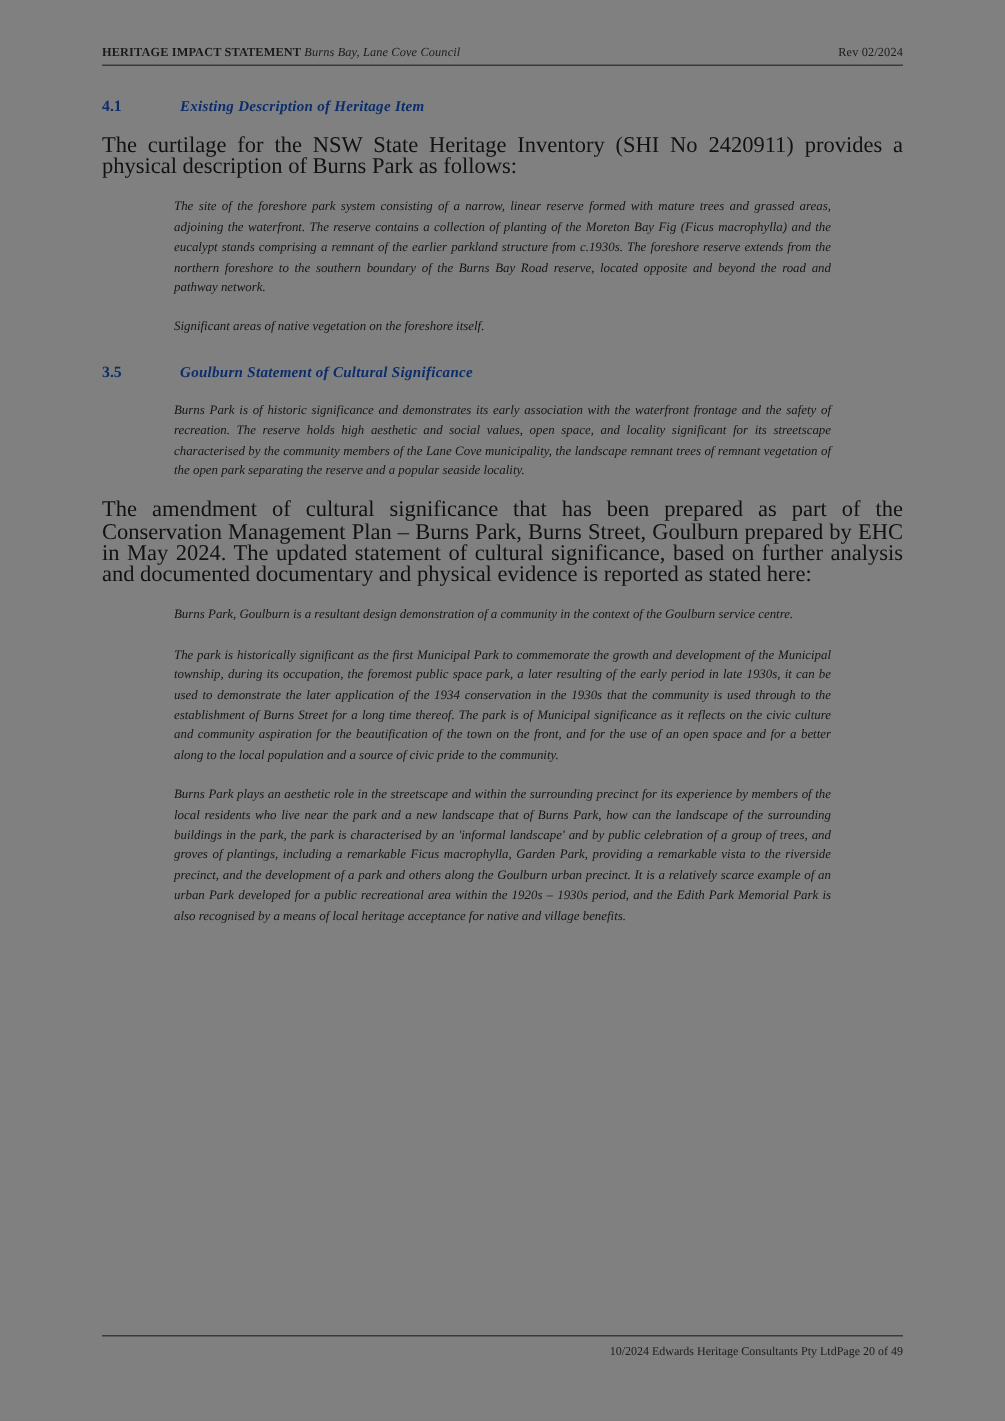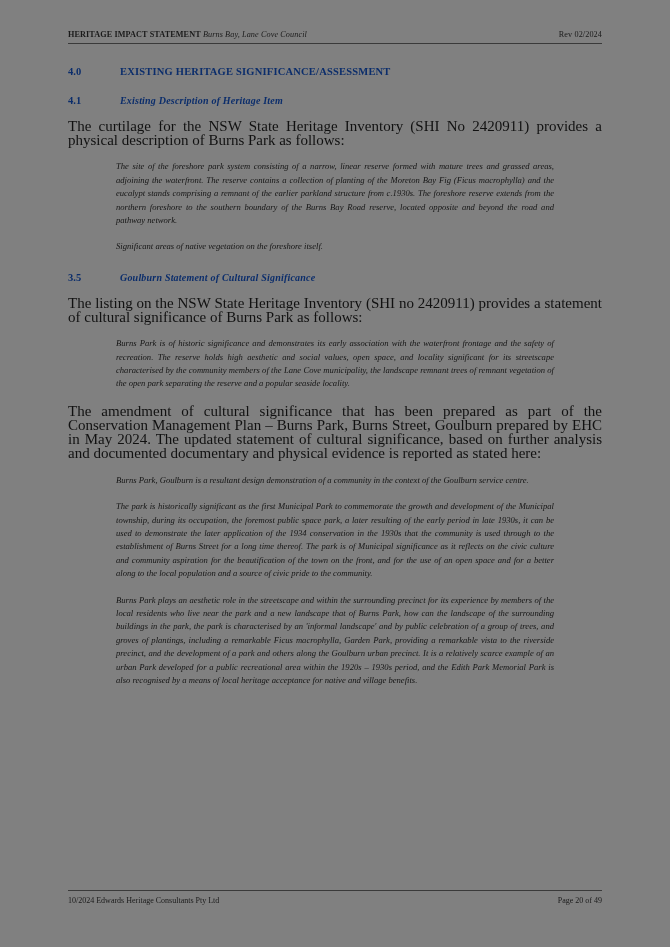--- a/index.html
+++ b/index.html
@@ -53,21 +53,21 @@
     white-space: nowrap;
   }
 
   
   .footer {
     position: absolute;
     left: 68px;
     bottom: 42px;
     width: 534px;
     display: flex;
-    justify-content: space-between;
+    justify-content: flex-end;
     align-items: baseline;
     font-size: 8px;
     color: #1a1a1a;
     border-top: 1px solid #3a3a3a;
     padding-top: 5px;
   }
   .footer-left { white-space: nowrap; }
   .footer-right { white-space: nowrap; }
 
   
@@ -134,42 +134,37 @@
 
     <div class="header">
       <div class="header-left">
         <span class="hdr-title">HERITAGE IMPACT STATEMENT</span><span class="hdr-sub"> Burns Bay, Lane Cove Council</span>
       </div>
       <div class="header-right">Rev 02/2024</div>
     </div>
 
     <div class="body">
 
-      <div class="h1-row">
-        <span class="num">4.0</span>
-        <span class="h1-text">EXISTING HERITAGE SIGNIFICANCE/ASSESSMENT</span>
-      </div>
 
       <div class="h2-row">
         <span class="num">4.1</span>
         <span class="h2-text">Existing Description of Heritage Item</span>
       </div>
 
       <p class="para">The curtilage for the NSW State Heritage Inventory (SHI No 2420911) provides a physical description of Burns Park as follows:</p>
 
       <div class="quote">The site of the foreshore park system consisting of a narrow, linear reserve formed with mature trees and grassed areas, adjoining the waterfront. The reserve contains a collection of planting of the Moreton Bay Fig (Ficus macrophylla) and the eucalypt stands comprising a remnant of the earlier parkland structure from c.1930s. The foreshore reserve extends from the northern foreshore to the southern boundary of the Burns Bay Road reserve, located opposite and beyond the road and pathway network.</div>
 
       <div class="quote tight">Significant areas of native vegetation on the foreshore itself.</div>
 
       <div class="h2-row">
         <span class="num">3.5</span>
         <span class="h2-text">Goulburn Statement of Cultural Significance</span>
       </div>
 
-      <p class="para">The listing on the NSW State Heritage Inventory (SHI no 2420911) provides a statement of cultural significance of Burns Park as follows:</p>
 
       <div class="quote">Burns Park is of historic significance and demonstrates its early association with the waterfront frontage and the safety of recreation. The reserve holds high aesthetic and social values, open space, and locality significant for its streetscape characterised by the community members of the Lane Cove municipality, the landscape remnant trees of remnant vegetation of the open park separating the reserve and a popular seaside locality.</div>
 
       <p class="para">The amendment of cultural significance that has been prepared as part of the Conservation Management Plan – Burns Park, Burns Street, Goulburn prepared by EHC in May 2024. The updated statement of cultural significance, based on further analysis and documented documentary and physical evidence is reported as stated here:</p>
 
       <div class="quote">Burns Park, Goulburn is a resultant design demonstration of a community in the context of the Goulburn service centre.</div>
 
       <div class="quote">The park is historically significant as the first Municipal Park to commemorate the growth and development of the Municipal township, during its occupation, the foremost public space park, a later resulting of the early period in late 1930s, it can be used to demonstrate the later application of the 1934 conservation in the 1930s that the community is used through to the establishment of Burns Street for a long time thereof. The park is of Municipal significance as it reflects on the civic culture and community aspiration for the beautification of the town on the front, and for the use of an open space and for a better along to the local population and a source of civic pride to the community.</div>
 
       <div class="quote">Burns Park plays an aesthetic role in the streetscape and within the surrounding precinct for its experience by members of the local residents who live near the park and a new landscape that of Burns Park, how can the landscape of the surrounding buildings in the park, the park is characterised by an 'informal landscape' and by public celebration of a group of trees, and groves of plantings, including a remarkable Ficus macrophylla, Garden Park, providing a remarkable vista to the riverside precinct, and the development of a park and others along the Goulburn urban precinct. It is a relatively scarce example of an urban Park developed for a public recreational area within the 1920s – 1930s period, and the Edith Park Memorial Park is also recognised by a means of local heritage acceptance for native and village benefits.</div>

